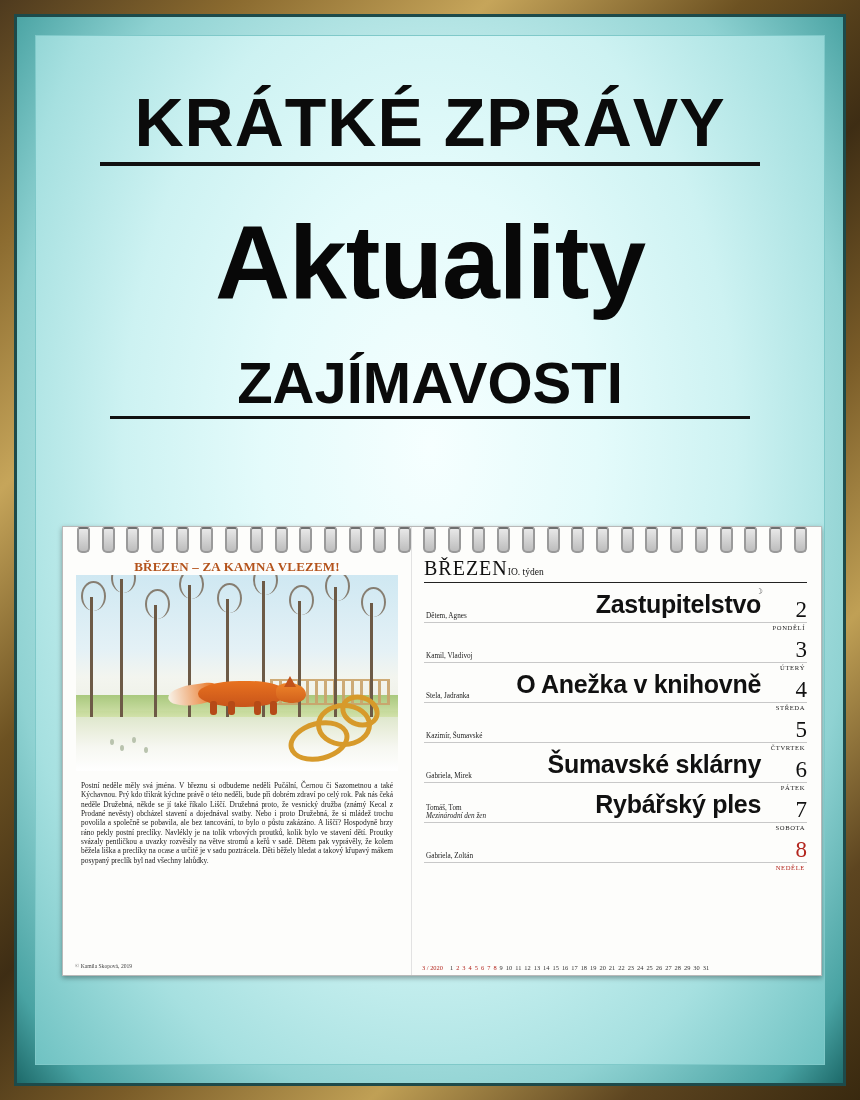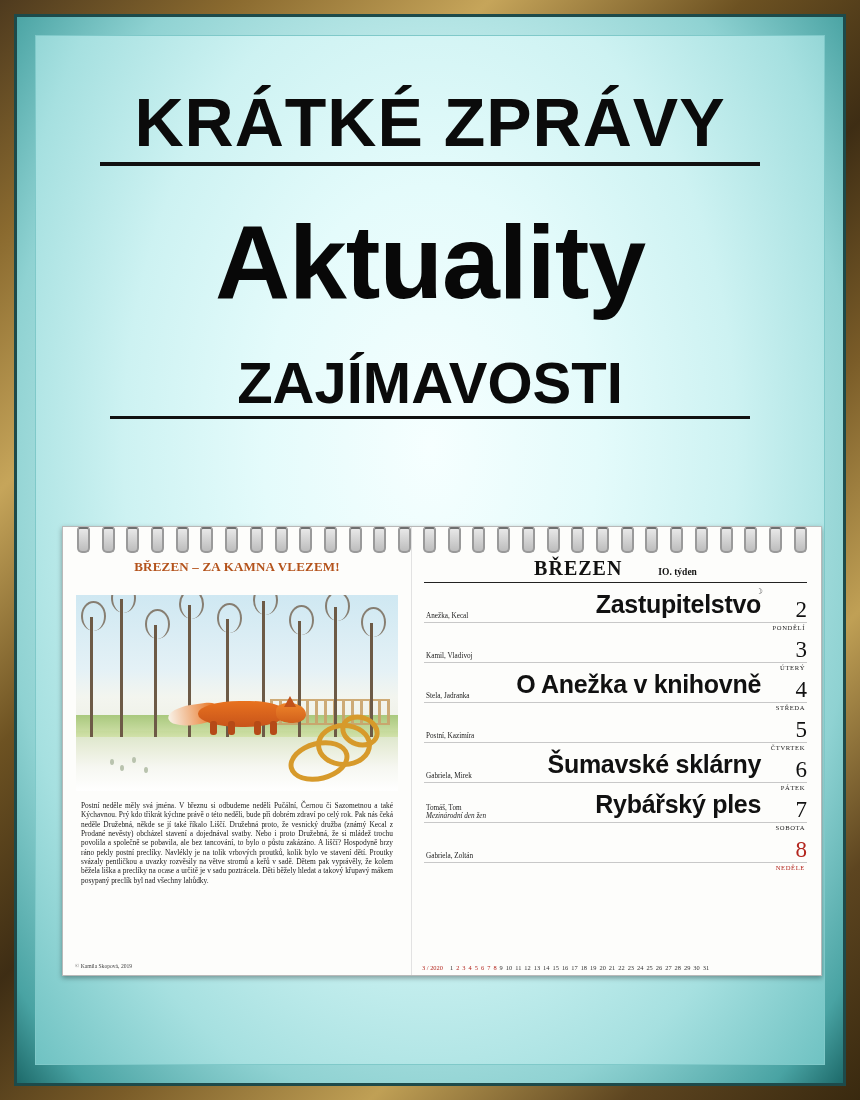--- a/index.html
+++ b/index.html
@@ -120,21 +120,21 @@
     box-sizing: border-box;
     position: relative;
   }
   #cal-left-title {
     text-align: center;
     color: #b4531c;
     font-family: "Liberation Serif", serif;
     font-weight: bold;
     font-size: 13px;
     letter-spacing: .2px;
-    margin-bottom: 20px;
+    margin-bottom: 0;
   }
   
   #illus {
     position: relative;
     width: 322px;
     height: 196px;
     margin: 0 auto;
     overflow: hidden;
     background:
       linear-gradient(180deg,#cfe8f2 0%, #e4f1f6 38%, #f3f5ef 52%, #eef0e6 70%, #f7f7f2 100%);
@@ -233,36 +233,34 @@
 
   
   #cal-right {
     flex: 1;
     padding: 30px 14px 6px 12px;
     box-sizing: border-box;
     position: relative;
     border-left: 1px solid #e2e2e2;
   }
   #month-row {
-    display:flex; align-items: baseline; justify-content: center;
+    display:flex; align-items: baseline; justify-content: flex-start;
     border-bottom: 1.5px solid #222;
     padding-bottom: 2px;
-    font-weight: bold;
   }
   #month-name {
     font-family: "Liberation Serif", serif;
     font-size: 20px;
     letter-spacing: 1px;
     color:#111;
   }
   #week-no {
     font-family: "Liberation Serif", serif;
     font-size: 9.5px;
     color:#111;
-    margin-left:36px;
   }
   .day-row {
     position: relative;
     border-bottom: 1px solid #c8c8c8;
     min-height: 38px;
     display: flex;
     align-items: flex-end;
     justify-content: flex-end;
     padding-bottom: 1px;
   }
@@ -415,42 +413,42 @@
         <div id="cal-right">
 
           <div id="month-row">
             <span id="month-name">BŘEZEN</span>
             <span id="week-no">IO. týden</span>
           </div>
 
           <div class="day-row">
             <span class="ev">Zastupitelstvo</span>
             <span class="moon">☽</span>
-            <span class="names">Anežka, Kecal</span>
+            <span class="names">Dětem, Agnes</span>
             <span class="daynum">2</span>
             <span class="dayname">PONDĚLÍ</span>
           </div>
 
           <div class="day-row">
             <span class="ev"></span>
             <span class="names">Kamil, Vladivoj</span>
             <span class="daynum">3</span>
             <span class="dayname">ÚTERÝ</span>
           </div>
 
           <div class="day-row">
             <span class="ev">O Anežka v knihovně</span>
             <span class="names">Stela, Jadranka</span>
             <span class="daynum">4</span>
             <span class="dayname">STŘEDA</span>
           </div>
 
           <div class="day-row">
             <span class="ev"></span>
-            <span class="names">Postní, Kazimíra</span>
+            <span class="names">Kazimír, Šumavské</span>
             <span class="daynum">5</span>
             <span class="dayname">ČTVRTEK</span>
           </div>
 
           <div class="day-row">
             <span class="ev">Šumavské sklárny</span>
             <span class="names">Gabriela, Mirek</span>
             <span class="daynum">6</span>
             <span class="dayname">PÁTEK</span>
           </div>

